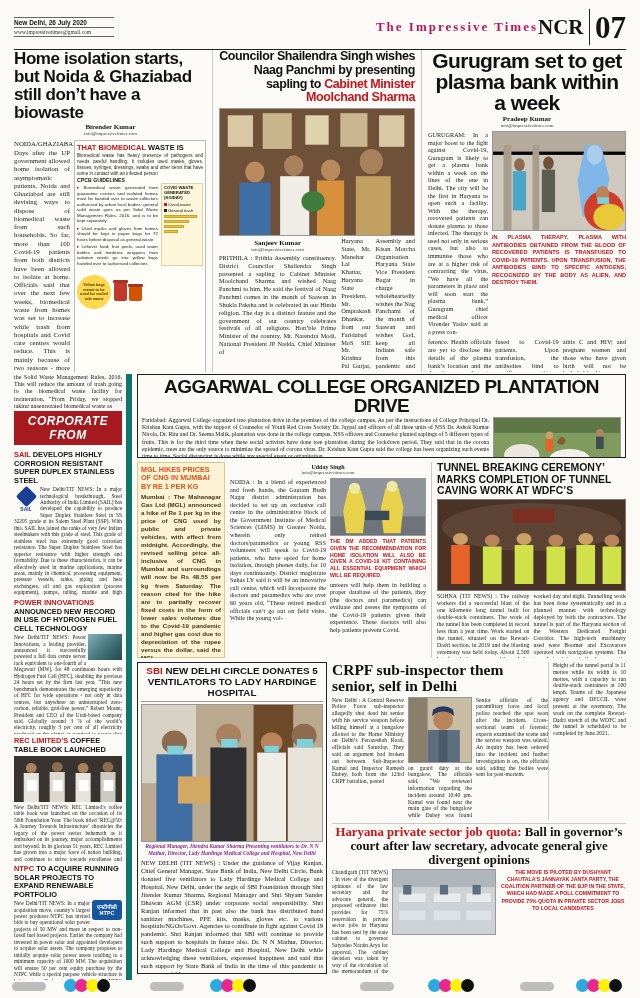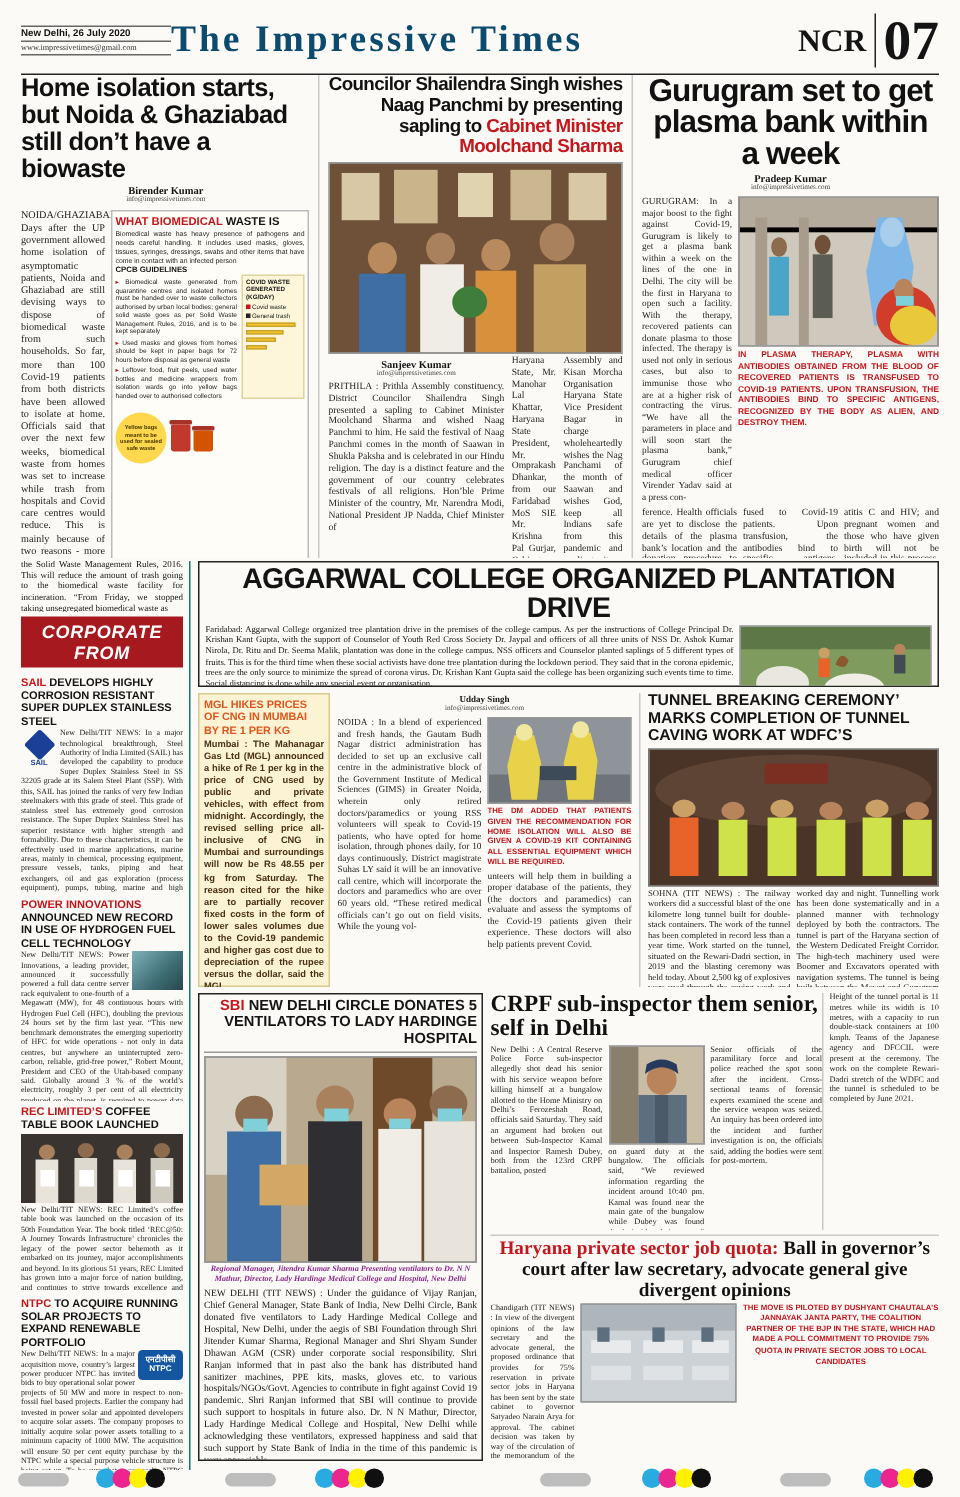--- a/index.html
+++ b/index.html
@@ -4,25 +4,25 @@
 <style>
 *{box-sizing:border-box;margin:0;padding:0}
 html,body{width:640px;height:998px}
 body{background:#fbfaf6;font-family:"Liberation Serif",serif;color:#141414;overflow:hidden}
 .page{width:640px;height:998px;padding:8px 14px 0;position:relative}
 
 .masthead{display:flex;align-items:center;height:42px;border-bottom:1.5px solid #222;padding-bottom:3px}
 .date-box{width:100px}
 .date-line{font-family:"Liberation Sans",sans-serif;font-size:6.5px;font-weight:bold;border-top:1px solid #666;border-bottom:1px solid #666;padding:1px 0}
 .site-line{font-size:5.5px;color:#333;border-bottom:1px solid #666;padding:1px 0}
-.mast-title{flex:1;text-align:left;font-weight:bold;font-size:25px;letter-spacing:2px;color:#0c4a6e}
+.mast-title{flex:1;text-align:right;font-weight:bold;font-size:13px;letter-spacing:2px;color:#be185d}
 .mast-right{display:flex;align-items:center;gap:5px}
 .ncr{font-size:21px;font-weight:bold}
 .vbar{width:1.5px;height:36px;background:#222}
-.pageno{font-size:37px;font-weight:bold;line-height:1}
+.pageno{font-size:31px;font-weight:bold;line-height:1}
 
 .headline{font-family:"Liberation Sans",sans-serif;font-weight:bold;letter-spacing:-0.4px;color:#111}
 .red{color:#c4161c}
 .byline{text-align:center;font-size:7px;font-weight:bold;padding:2px 0 0}
 .byline-mail{text-align:center;font-size:4.8px;color:#444;padding-bottom:2px}
 .bt{font-size:6.8px;line-height:1.22;text-align:justify;color:#1c1c1c}
 .photo{position:relative;overflow:hidden;background:#888}
 .photo svg{display:block;width:100%;height:100%}
 
 .top-row{display:flex;height:322px;overflow:hidden}
@@ -70,21 +70,21 @@
 .buzz-banner{background:#a6191e;color:#fff;font-family:"Liberation Sans",sans-serif;font-weight:bold;font-style:italic;font-size:12px;text-align:center;padding:3px 0;margin:3px 0;letter-spacing:0.5px}
 .buzz-head{font-family:"Liberation Sans",sans-serif;font-weight:bold;font-size:7.4px;line-height:1.15;margin-top:3px}
 .buzz-body{font-size:5.3px;line-height:1.22;text-align:justify;margin-top:1px;color:#222}
 .buzz-item{overflow:hidden}
 .sail-logo{float:left;width:24px;height:30px;margin:1px 2px 0 0;text-align:center}
 .diamond{width:15px;height:15px;background:#1a3f94;transform:rotate(45deg);margin:3px auto 2px;border-radius:2px}
 .sail-word{font-size:5px;font-weight:bold;color:#1a3f94;font-family:"Liberation Sans",sans-serif}
 .pw-photo{float:right;width:34px;height:26px;margin:1px 0 1px 2px;background:linear-gradient(135deg,#7fb2b8,#3e6d74 60%,#26474c)}
 .rec-photo{width:100%;height:46px;margin:2px 0}
 .ntpc-logo{float:right;width:30px;height:20px;margin:1px 0 1px 2px;background:#1456a0;border-radius:3px;color:#fff;font-family:"Liberation Sans",sans-serif;font-size:5.5px;font-weight:bold;display:flex;flex-direction:column;align-items:center;justify-content:center;line-height:1.1}
-.right-main{flex:1;border-left:1px solid #0f766e;padding-left:5px;overflow:hidden}
+.right-main{flex:1;border-left:6px solid #0f766e;padding-left:5px;overflow:hidden}
 
 .plantation{border:1.5px solid #222;padding:2px 4px;height:84px;overflow:hidden}
 .plant-title{font-family:"Liberation Sans",sans-serif;font-weight:bold;font-size:19px;text-align:center;letter-spacing:-0.5px;line-height:1}
 .plant-flex{display:flex;gap:4px;margin-top:2px}
 .plant-body{flex:1;font-size:5.8px;line-height:1.25;text-align:justify}
 .plant-photo{width:128px;height:54px;border:1px solid #999}
 
 .mid-row{display:flex;height:196px;margin-top:4px;overflow:hidden}
 .mgl-box{width:88px;background:#fbf3d3;border:1px solid #d9c98d;padding:3px}
 .mgl-head{font-family:"Liberation Sans",sans-serif;font-weight:bold;font-size:7.2px;color:#e2541b;line-height:1.15}
@@ -98,21 +98,21 @@
 .noida-cap{font-family:"Liberation Sans",sans-serif;font-size:5.2px;font-weight:bold;color:#c4161c;line-height:1.3;margin-top:2px;text-align:justify}
 .noida-c2{font-size:6.2px;margin-top:2px}
 .a-tunnel{flex:1;padding-left:5px;border-left:1px solid #c9c9c9}
 .a-tunnel .head{font-family:"Liberation Sans",sans-serif;font-weight:bold;font-size:10.5px;line-height:1.1}
 .tunnel-photo{height:92px;border:1px solid #777;margin-top:2px}
 .tunnel-cols{display:flex;gap:4px;margin-top:2px}
 .tunnel-cols .bt{flex:1;font-size:5.8px}
 
 .bottom-row{display:flex;height:312px;margin-top:4px;overflow:hidden}
 .sbi-box{width:190px;border:1.5px solid #222;padding:3px;overflow:hidden}
-.sbi-head{font-family:"Liberation Sans",sans-serif;font-weight:bold;font-size:9.8px;text-align:right;line-height:1.12;border-bottom:1px solid #999;padding-bottom:2px}
+.sbi-head{font-family:"Liberation Sans",sans-serif;font-weight:bold;font-size:9.8px;text-align:center;line-height:1.12;border-bottom:1px solid #999;padding-bottom:2px}
 .sbi-photo{height:138px;border:1px solid #999;margin-top:2px}
 .sbi-cap{font-size:5.4px;font-style:italic;font-weight:bold;color:#8e2a8e;text-align:center;line-height:1.3;margin-top:1px}
 .sbi-body{font-size:6.4px;line-height:1.24;text-align:justify;margin-top:2px}
 .bottom-right{flex:1;padding-left:5px;overflow:hidden}
 .crpf-row{display:flex;height:158px;overflow:hidden}
 .a-crpf{flex:1}
 .a-crpf .headline{font-family:"Liberation Serif",serif;font-size:15.5px;letter-spacing:0;line-height:1.05}
 .crpf-flex{display:flex;gap:4px;margin-top:2px}
 .crpf-c{flex:1;font-size:5.6px}
 .crpf-mid{width:64px}
@@ -151,21 +151,21 @@
 
   <section class="top-row">
 
     <article class="a-bio">
       <h1 class="headline">Home isolation starts, but Noida &amp; Ghaziabad still don’t have a biowaste</h1>
       <div class="byline">Birender Kumar</div>
       <div class="byline-mail">info@impressivetimes.com</div>
       <div class="bio-flex">
         <p class="bt bio-left">NOIDA/GHAZIABAD: Days after the UP government allowed home isolation of asymptomatic patients, Noida and Ghaziabad are still devising ways to dispose of biomedical waste from such households. So far, more than 100 Covid-19 patients from both districts have been allowed to isolate at home. Officials said that over the next few weeks, biomedical waste from homes was set to increase while trash from hospitals and Covid care centres would reduce. This is mainly because of two reasons - more patients will now be asked to stay at home and change in Covid waste management rules that were enforced from Friday. The new waste management guidelines, released by the Central Pollution Control Board (CPCB) on July 21, mentions that unlike earlier, general food waste such as fruit peels, empty bottles, cartons and leftovers from isolation wards will be disposed of in keeping with the Solid Waste Management Rules, 2016.</p>
         <div class="info-box">
-          <div class="info-title"><span class="red">WHAT BIOMEDICAL</span><span> WASTE IS</span></div>
+          <div class="info-title"><span class="red">THAT BIOMEDICAL</span><span> WASTE IS</span></div>
           <p class="info-intro">Biomedical waste has heavy presence of pathogens and needs careful handling. It includes used masks, gloves, tissues, syringes, dressings, swabs and other items that have come in contact with an infected person</p>
           <div class="info-sub">CPCB GUIDELINES</div>
           <div class="info-cols">
             <div class="info-bullets">
               <p class="info-bullet">Biomedical waste generated from quarantine centres and isolated homes must be handed over to waste collectors authorised by urban local bodies; general solid waste goes as per Solid Waste Management Rules, 2016, and is to be kept separately</p>
               <p class="info-bullet">Used masks and gloves from homes should be kept in paper bags for 72 hours before disposal as general waste</p>
               <p class="info-bullet">Leftover food, fruit peels, used water bottles and medicine wrappers from isolation wards go into yellow bags handed over to authorised collectors</p>
             </div>
             <div class="stat-box">
               <div class="stat-title">COVID WASTE GENERATED (KG/DAY)</div>

